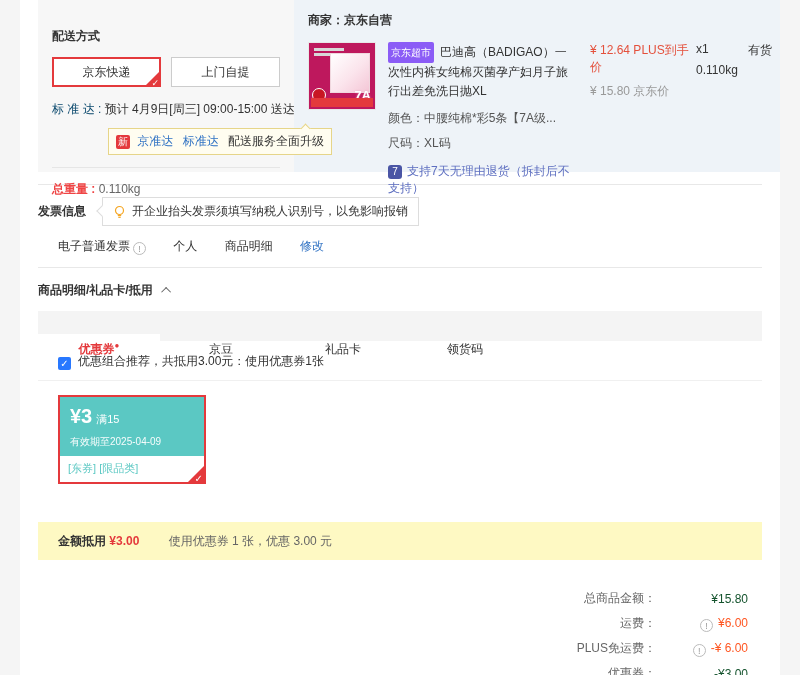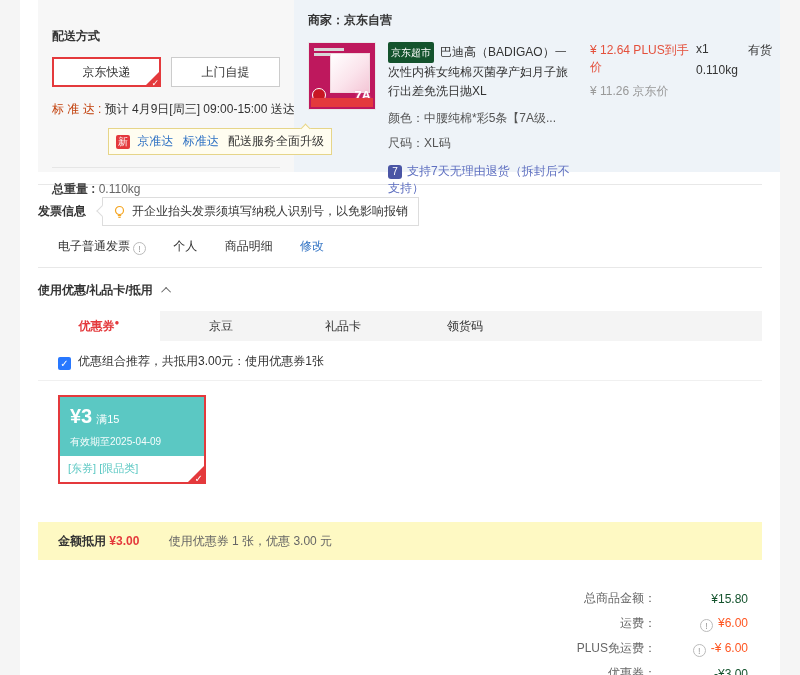--- a/index.html
+++ b/index.html
@@ -20,55 +20,55 @@
   .btn-row { display:flex; gap:10px; margin-top:12px; }
   .dlv-btn { width:110px; height:30px; line-height:26px; text-align:center; background:#fff;
              position:relative; cursor:pointer; }
   .dlv-btn.selected { border:2px solid #e4393c; }
   .dlv-btn.normal { border:1px solid #ccc; line-height:28px; }
   .corner-tri { position:absolute; right:-1px; bottom:-1px; width:0; height:0;
                 border-left:15px solid transparent; border-bottom:15px solid #e4393c; }
   .corner-check { position:absolute; right:0; bottom:-3px; color:#fff; font-size:9px; line-height:9px; }
 
   .time-row { margin-top:14px; color:#333; white-space:nowrap; }
-  .time-label { color:#c2410c; }
+  .time-label { color:#0c4a6e; }
   .link { color:#3173c4; cursor:pointer; text-decoration:none; }
   .time-row .link { margin-left:10px; }
 
   .dlv-tip { position:relative; margin:10px 0 0 56px; display:inline-block;
              background:#fffdf0; border:1px solid #e6d589; padding:4px 7px; white-space:nowrap; }
   .dlv-tip .notch { position:absolute; top:-4px; right:22px; width:7px; height:7px;
                     background:#fffdf0; border-left:1px solid #e6d589; border-top:1px solid #e6d589;
                     transform:rotate(45deg); }
   .new-badge { display:inline-block; background:#e4393c; color:#fff; font-size:10px;
                padding:0 2px; line-height:14px; border-radius:2px; margin-right:4px; }
   .dlv-tip .link { margin-right:6px; }
 
   .panel-divider { border-top:1px solid #e6e6e6; margin-top:12px; }
   .weight-row { margin-top:13px; }
-  .weight-row b { color:#404040; }
+  .weight-row b { color:#ef4444; }
   .weight-val { color:#666; }
 
   
   .product-row { display:flex; margin-top:13px; }
   .product-img { width:68px; height:68px; background:#be185d; border:1px solid #e8e8e8;
                  position:relative; flex:none; margin-right:12px; overflow:hidden; cursor:pointer; }
   .pi-lines { position:absolute; top:5px; left:5px; width:30px; }
   .pi-lines i { display:block; height:3px; background:#d8d8d8; margin-bottom:2px; }
   .pi-pack { position:absolute; top:10px; right:5px; width:40px; height:40px;
              background:linear-gradient(135deg,#ffffff 0%,#fbe4ec 55%,#f4c6d6 100%);
              border:1px solid #f0d7de; }
   .pi-7a { position:absolute; right:4px; bottom:6px; color:#fff; font-weight:bold; font-size:13px;
            text-shadow:0 0 2px #e9a8bd; }
   .pi-strip { position:absolute; left:2px; right:2px; bottom:2px; height:9px; background:#e4393c; }
   .pi-badge { position:absolute; left:3px; bottom:7px; width:14px; height:14px; border-radius:50%;
               background:#c81623; border:1px solid #fff; }
 
   .product-info { width:190px; margin-right:12px; }
-  .shop-badge { display:inline-block; background:#14532d; color:#fff; font-size:10px;
+  .shop-badge { display:inline-block; background:#8b5cf6; color:#fff; font-size:10px;
                 padding:1px 3px; border-radius:2px; margin-right:6px; }
   .p-title { color:#333; line-height:19px; cursor:pointer; }
   .sku-line { color:#555; line-height:19px; margin-top:6px; }
   .sku-line.first { margin-top:8px; }
   .return-line { margin-top:10px; color:#5e6fc0; }
   .ret-icon { display:inline-block; width:14px; height:14px; background:#4a55a5; color:#fff;
               border-radius:3px; font-size:10px; line-height:14px; text-align:center; margin-right:5px; }
 
   .price-col { width:106px; }
   .price-plus { color:#e4503c; }
@@ -93,21 +93,21 @@
   .info-i { display:inline-block; width:13px; height:13px; border:1px solid #bbb; border-radius:50%;
             color:#999; font-size:9px; line-height:12px; text-align:center; vertical-align:-2px;
             margin-left:3px; cursor:pointer; }
 
   
   .coupon-head { padding:14px 18px 0; font-weight:bold; }
   .chev-up { display:inline-block; width:7px; height:7px; border-left:1px solid #666;
              border-top:1px solid #666; transform:rotate(45deg) translateY(2px);
              margin-left:8px; cursor:pointer; }
   .tabbar { margin:12px 18px 0; background:#f4f4f4; display:flex; height:30px; }
-  .tab { width:122px; text-align:center; line-height:30px; color:#333; cursor:pointer; position:relative; }
+  .tab { width:122px; text-align:center; line-height:30px; color:#333; cursor:pointer; position:relative;margin-top:23px; }
   .tab.active { background:#fff; color:#e4393c; font-weight:bold; }
   .tab .dot { color:#e4393c; font-size:8px; vertical-align:super; line-height:0; }
 
   .combo-row { margin:12px 18px 0 38px; }
   .checkbox { display:inline-block; width:13px; height:13px; background:#2878ff; border-radius:2px;
               color:#fff; font-size:10px; line-height:13px; text-align:center; margin-right:7px;
               vertical-align:-2px; cursor:pointer; }
 
   .coupon-area { margin:10px 18px 0; border-top:1px solid #f0f0f0; padding:14px 0 38px 20px; }
   .coupon-card { width:148px; border:2px solid #e4393c; position:relative; cursor:pointer; }
@@ -186,21 +186,21 @@
         <div class="product-info">
           <div class="p-title"><span class="shop-badge">京东超市</span><span>巴迪高（BADIGAO）一次性内裤女纯棉灭菌孕产妇月子旅行出差免洗日抛XL</span></div>
           <div class="sku-line first">颜色：中腰纯棉*彩5条【7A级...</div>
           <div class="sku-line">尺码：XL码</div>
           <div class="return-line">
             <span class="ret-icon">7</span><span>支持7天无理由退货（拆封后不支持）</span>
           </div>
         </div>
         <div class="price-col">
           <div class="price-plus">¥ 12.64 PLUS到手价</div>
-          <div class="price-jd">¥ 11.26 京东价</div>
+          <div class="price-jd">¥ 15.80 京东价</div>
         </div>
         <div class="qty-col">
           <div>x1</div>
           <div class="q2">0.110kg</div>
         </div>
         <div class="stock-col">有货</div>
       </div>
     </div>
   </div>
 
@@ -223,21 +223,21 @@
       <span><span>电子普通发票</span><span class="info-i">!</span></span>
       <span>个人</span>
       <span>商品明细</span>
       <span class="link">修改</span>
     </div>
   </div>
 
   <div class="divider"></div>
 
   <div class="coupon-head">
-    <span>使用优惠/礼品卡/抵用</span>
+    <span>商品明细/礼品卡/抵用</span>
     <span class="chev-up"></span>
   </div>
 
   <div class="tabbar">
     <div class="tab active">
       <span>优惠券</span><span class="dot">●</span>
     </div>
     <div class="tab">
       <span>京豆</span>
     </div>

